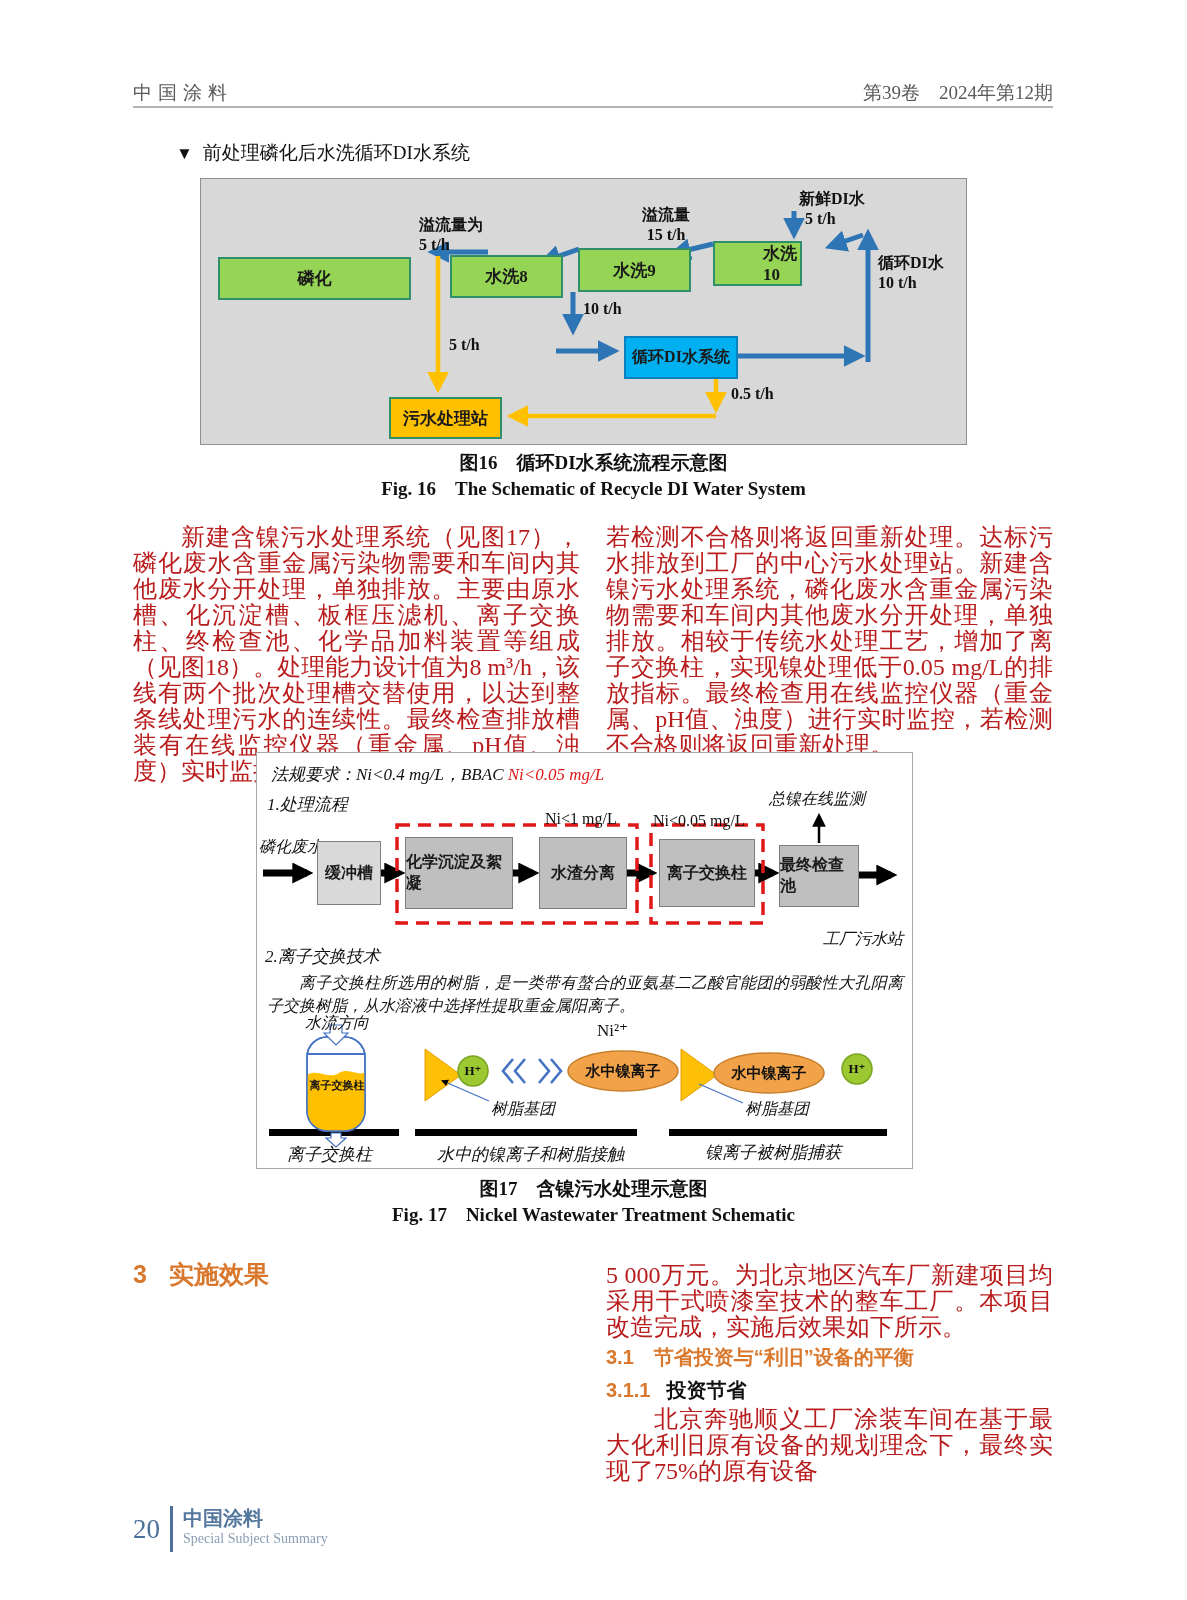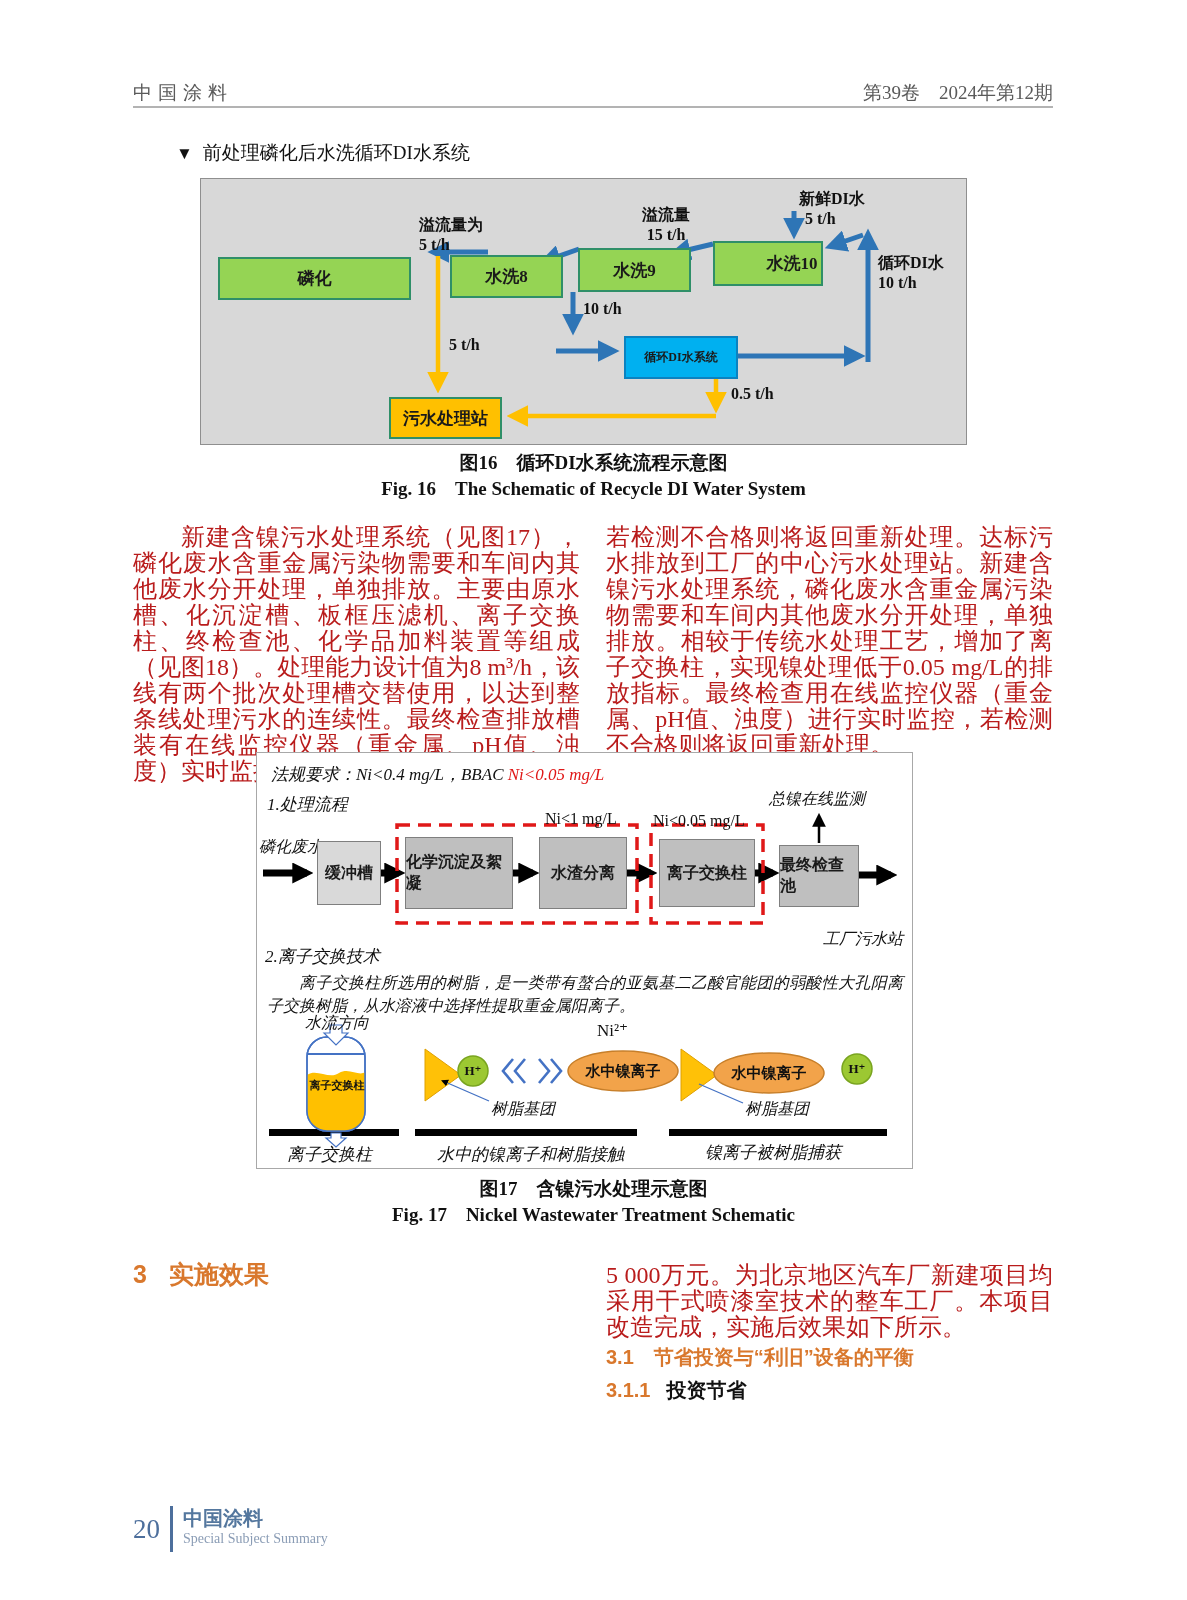--- a/index.html
+++ b/index.html
@@ -9,21 +9,21 @@
   .header{position:absolute;left:133px;top:80px;width:920px;display:flex;justify-content:space-between;
           align-items:flex-end;border-bottom:2px solid #b3b3b3;color:#5a5a5a;font-size:19px;}
   .header .journal{letter-spacing:6px;}
   
   .fig16-label{position:absolute;left:176px;top:140px;font-size:19px;color:#111;}
   .fig16-label .tri{font-size:17px;margin-right:10px;}
   .panel16{position:absolute;left:200px;top:178px;width:765px;height:265px;background:#d8d8d8;border:1px solid #8f8f8f;}
   .panel16 svg{position:absolute;left:0;top:0;}
   .fbox{position:absolute;display:flex;align-items:center;justify-content:center;font-weight:bold;font-size:17px;box-sizing:border-box;}
   .green{background:#95d454;border:2px solid #2f8f68;}
-  .cyan{background:#00b0f0;border:2px solid #0b82c0;font-size:12px;}
+  .cyan{background:#00b0f0;border:2px solid #0b82c0;font-size:16px;}
   .ybox{background:#ffc000;border:2px solid #2f8f68;}
   .flab{position:absolute;font-size:16px;font-weight:bold;line-height:20px;color:#111;}
   .cap-cn{position:absolute;width:100%;text-align:center;font-weight:bold;font-size:19px;color:#111;}
   .cap-en{position:absolute;width:100%;text-align:center;font-weight:bold;font-size:19px;color:#111;}
   
   .col{position:absolute;width:447px;font-size:24px;line-height:26px;text-align:justify;color:#b91c1c;}
   .indent{text-indent:2em;}
   
   .panel17{position:absolute;left:256px;top:752px;width:655px;height:415px;background:#fff;border:1px solid #a8a8a8;}
   .panel17 svg{position:absolute;left:0;top:0;}
@@ -83,21 +83,21 @@
       <line x1="372" y1="113" x2="372" y2="150" stroke="#2E75B6" stroke-width="5" marker-end="url(#mb)"></line>
       <line x1="355" y1="172" x2="412" y2="172" stroke="#2E75B6" stroke-width="5" marker-end="url(#mb)"></line>
 
       <line x1="237" y1="77" x2="237" y2="208" stroke="#FFC000" stroke-width="4.5" marker-end="url(#my)"></line>
       <line x1="515" y1="200" x2="515" y2="228" stroke="#FFC000" stroke-width="4.5" marker-end="url(#my)"></line>
       <polyline points="515,237 312,237" fill="none" stroke="#FFC000" stroke-width="4.5" marker-end="url(#my)"></polyline>
     </svg>
     <div class="fbox green" style="left:17px;top:78px;width:193px;height:43px;">磷化</div>
     <div class="fbox green" style="left:249px;top:76px;width:113px;height:43px;">水洗8</div>
     <div class="fbox green" style="left:377px;top:69px;width:113px;height:44px;">水洗9</div>
-    <div class="fbox green" style="left:512px;top:62px;width:110px;height:45px;padding-left:48px;">水洗10</div>
+    <div class="fbox green" style="left:512px;top:62px;width:89px;height:45px;padding-left:48px;">水洗10</div>
     <div class="fbox cyan" style="left:423px;top:157px;width:114px;height:43px;">循环DI水系统</div>
     <div class="fbox ybox" style="left:188px;top:218px;width:113px;height:42px;">污水处理站</div>
     <div class="flab" style="left:218px;top:36px;width:80px;text-align:left;">
       <div>溢流量为</div>
       <div>5 t/h</div>
     </div>
     <div class="flab" style="left:430px;top:26px;width:70px;text-align:center;">
       <div>溢流量</div>
       <div>15 t/h</div>
     </div>
@@ -213,20 +213,21 @@
       <span class="num">3</span><span>实施效果</span>
     </div>
   </div>
 
   <div style="position:absolute;left:606px;top:1262px;width:449px;">
     <div class="col" style="position:static;">5 000万元。为北京地区汽车厂新建项目均采用干式喷漆室技术的整车工厂。本项目改造完成，实施后效果如下所示。</div>
     <div class="h31">3.1　节省投资与“利旧”设备的平衡</div>
     <div class="h311">
       <span class="num">3.1.1</span><span class="tt">投资节省</span>
     </div>
+    <div class="col indent" style="position:static;">北京奔驰顺义工厂涂装车间在基于最大化利旧原有设备的规划理念下，最终实现了75%的原有设备</div>
   </div>
 
   <div class="footer">
     <span class="pn">20</span>
     <span class="bar"></span>
     <span>
       <div class="cn">中国涂料</div>
       <div class="en">Special Subject Summary</div>
     </span>
   </div>

